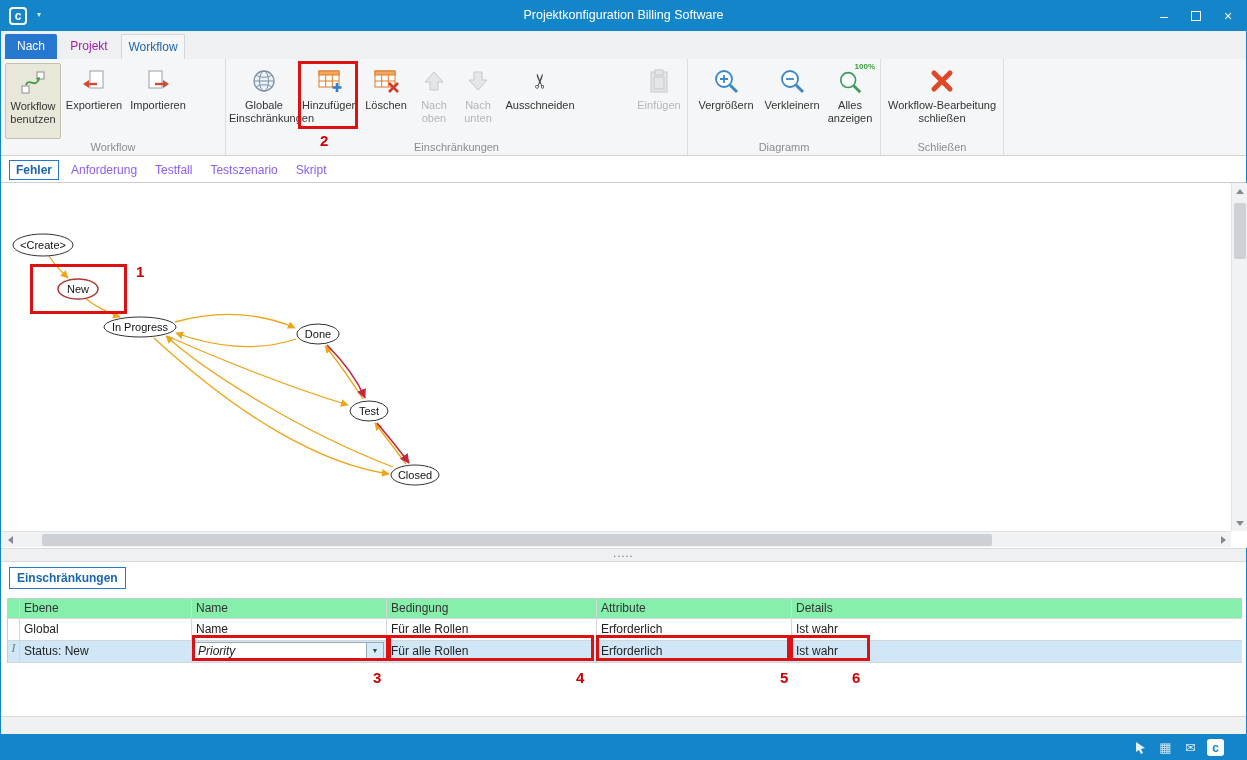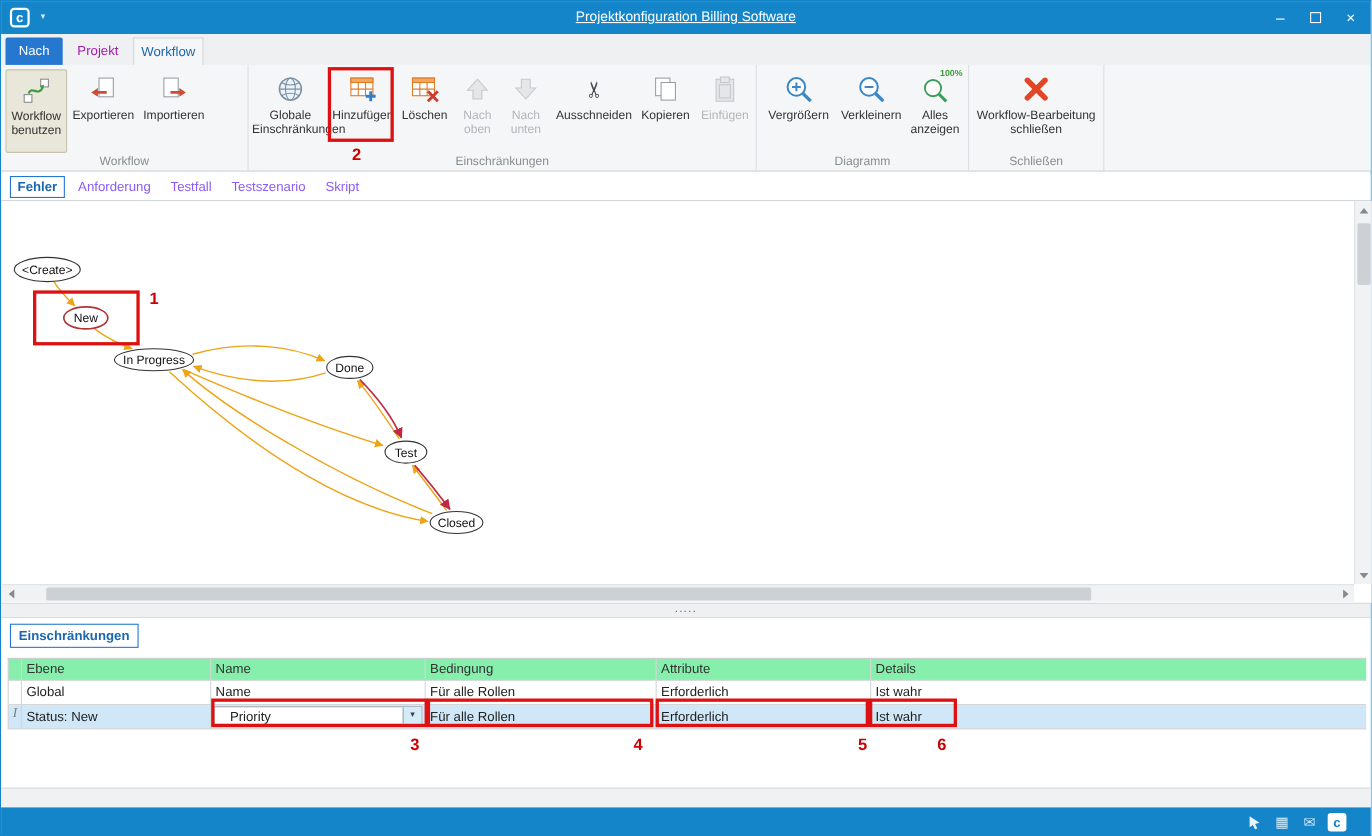--- a/index.html
+++ b/index.html
@@ -5,21 +5,21 @@
   * { margin:0; padding:0; box-sizing:border-box; }
   html,body { width:1247px; height:760px; overflow:hidden; }
   body { font-family:"Liberation Sans","DejaVu Sans",sans-serif; font-size:12px; color:#222; background:#fff; position:relative; }
   .abs { position:absolute; }
 
   
   .window { position:absolute; inset:0; border:1px solid #1585c9; }
   .titlebar { position:absolute; left:0; top:0; width:100%; height:30px; background:#1585c9; color:#fff; }
   .app-logo { position:absolute; left:8px; top:6px; width:18px; height:18px; border:2px solid #fff; border-radius:4px; text-align:center; line-height:14px; font-weight:bold; font-size:12px; color:#fff; }
   .qat-chevron { position:absolute; left:36px; top:9px; font-size:8px; color:#dceaf5; }
-  .title-text { position:absolute; left:0; width:100%; top:7px; text-align:center; font-size:12.5px;text-decoration:underline; }
+  .title-text { position:absolute; left:0; width:100%; top:7px; text-align:center; font-size:12.5px; }
   .win-controls { position:absolute; right:2px; top:0; height:30px; display:flex; }
   .win-btn { width:32px; height:30px; display:flex; align-items:center; justify-content:center; color:#fff; font-size:14px; }
   .max-glyph { width:10px; height:10px; border:1px solid #fff; display:inline-block; }
 
   
   .tabrow { position:absolute; top:30px; left:0; width:100%; height:28px; background:#eef0f2; }
   .tab-datei { position:absolute; left:4px; top:3px; width:52px; height:25px; background:#2577cf; color:#fff; text-align:center; line-height:25px; border-radius:2px 2px 0 0; }
   .rtab { position:absolute; top:3px; height:25px; line-height:25px; text-align:center; color:#a21caf; }
   .rtab.projekt { left:58px; width:60px; }
   .rtab.workflow { left:120px; width:64px; background:#f5f6f7; border:1px solid #d4d7da; border-bottom:none; color:#1a66b0; }
@@ -68,21 +68,21 @@
   .grow.selected { background:#cfe7f7; }
   .gcell { border-right:1px solid #d5d6d8; padding:3px 4px 2px 4px; overflow:hidden; white-space:nowrap; height:21px; }
   .grow.header .gcell { height:19px; padding-top:2px; color:#333; }
   .c-sel { width:12px; padding:0; text-align:center; color:#7a7d80; font-family:"Liberation Serif","DejaVu Serif",serif; font-style:italic; font-size:12px; }
   .c-ebene { width:172px; }
   .c-name { width:195px; }
   .c-bed { width:210px; }
   .c-attr { width:195px; }
   .c-det { flex:1; border-right:none; }
   .combo { display:flex; background:#fff; border:1px solid #98aab9; height:17px; margin-top:-1px; align-items:center; }
-  .combo-text { flex:1; padding-left:14px; }
+  .combo-text { flex:1; padding-left:3px;font-style:italic; }
   .combo-btn { width:17px; height:100%; background:#d6ebf8; border-left:1px solid #98aab9; display:flex; align-items:center; justify-content:center; font-size:7px; color:#345; }
 
   
   .statusbar { position:absolute; top:733px; left:0; width:100%; height:27px; background:#1585c9; }
   .status-icons { position:absolute; right:22px; top:5px; display:flex; gap:8px; align-items:center; }
   .sicon { width:17px; height:17px; display:flex; align-items:center; justify-content:center; color:#cfe6f5; font-size:13px; }
   .slogo { width:17px; height:17px; background:#fff; border-radius:3px; color:#1585c9; font-weight:bold; font-size:12px; display:flex; align-items:center; justify-content:center; }
 
   
   .ann-box { position:absolute; border:3px solid #dd1111; pointer-events:none; z-index:40; }
@@ -202,29 +202,20 @@
             <polygon points="12,21 3,11 8,11 8,3 16,3 16,11 21,11" fill="#c9ccd0" stroke="#bcbfc3"></polygon>
           </svg>
         </div>
         <div class="rlabel">Nach unten</div>
       </div>
       <div class="rbtn" style="left:278px; width:72px;">
         <div class="ric">
           <span class="scissors-glyph">✂</span>
         </div>
         <div class="rlabel">Ausschneiden</div>
-      </div>
-      <div class="rbtn" style="left:352px; width:54px;">
-        <div class="ric">
-          <svg width="26" height="26" viewBox="0 0 26 26">
-            <rect x="4" y="3" width="13" height="16" fill="#fff" stroke="#9aa0a6"></rect>
-            <rect x="9" y="7" width="13" height="16" fill="#fff" stroke="#9aa0a6"></rect>
-          </svg>
-        </div>
-        <div class="rlabel">Kopieren</div>
       </div>
       <div class="rbtn disabled" style="left:408px; width:50px;">
         <div class="ric">
           <svg width="26" height="26" viewBox="0 0 26 26">
             <rect x="5" y="4" width="16" height="20" fill="#f3f4f5" stroke="#c0c3c6"></rect>
             <rect x="9" y="2" width="8" height="5" fill="#d8dbde" stroke="#c0c3c6"></rect>
             <rect x="8" y="9" width="10" height="12" fill="#fff" stroke="#d0d3d6"></rect>
           </svg>
         </div>
         <div class="rlabel">Einfügen</div>

